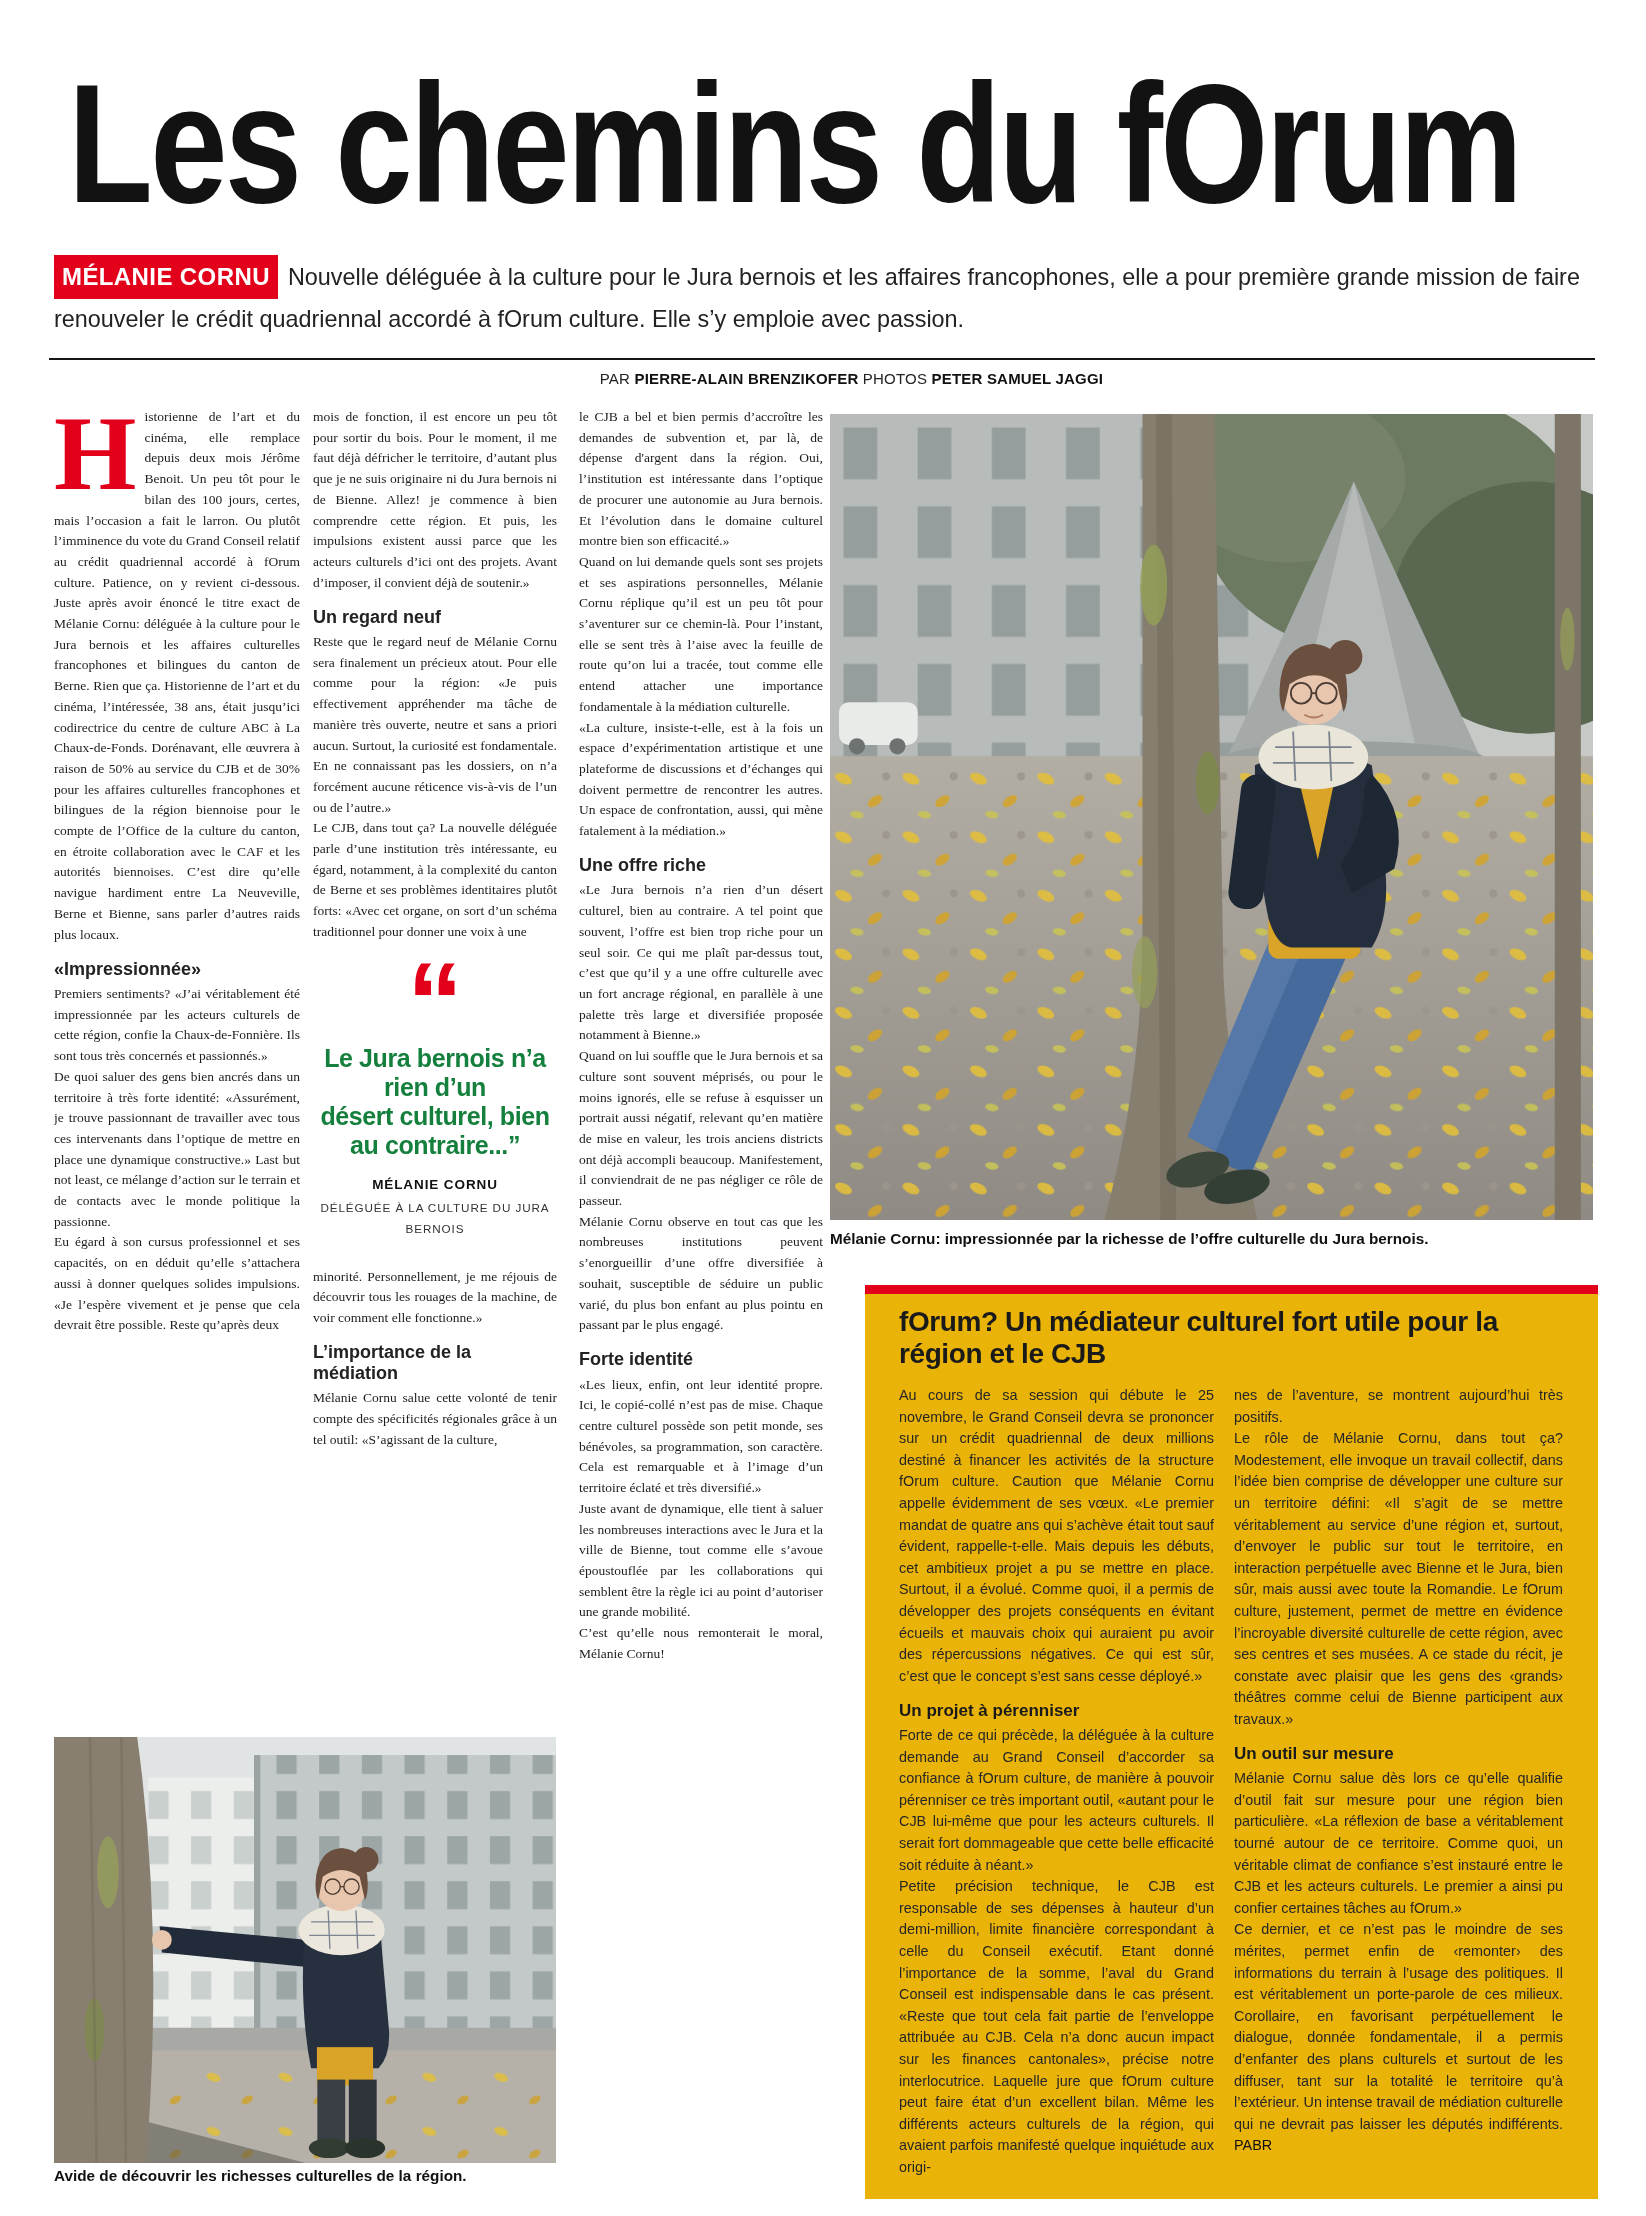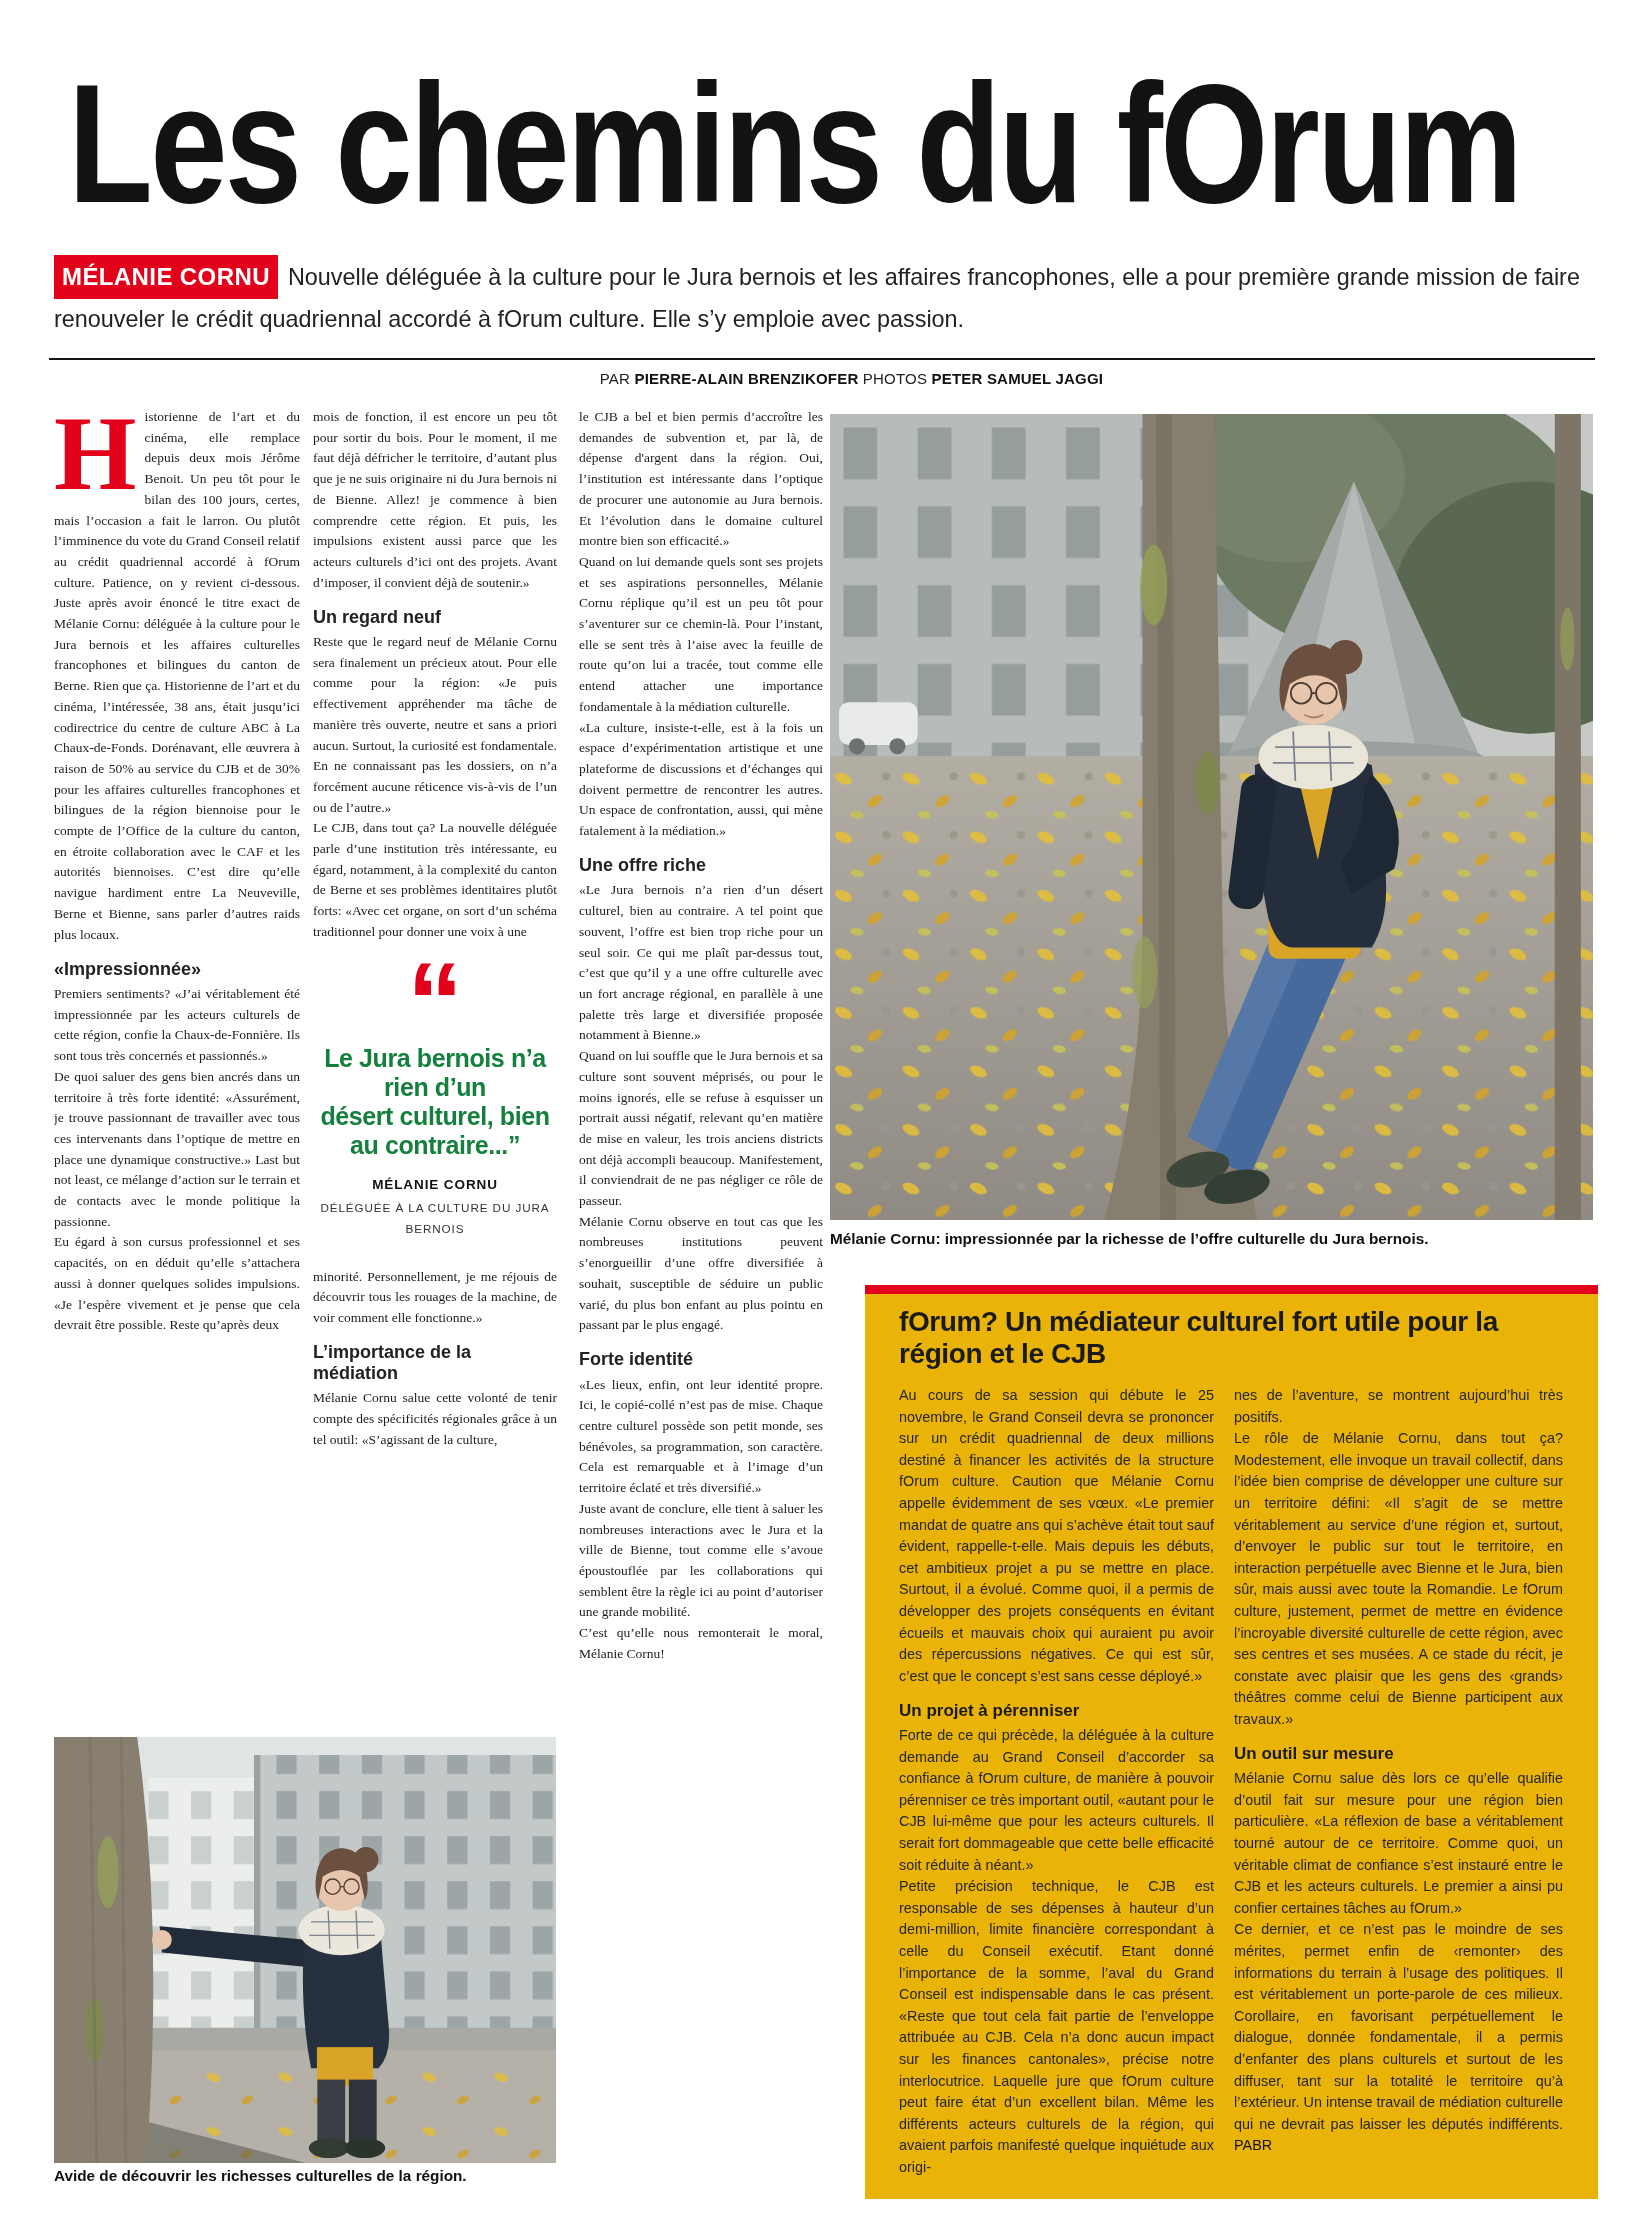--- a/index.html
+++ b/index.html
@@ -109,21 +109,21 @@
   <div class="col col3">
     <p>le CJB a bel et bien permis d’accroître les demandes de subvention et, par là, de dépense d'argent dans la région. Oui, l’institution est intéressante dans l’optique de procurer une autonomie au Jura bernois. Et l’évolution dans le domaine culturel montre bien son efficacité.»</p>
     <p>Quand on lui demande quels sont ses projets et ses aspirations personnelles, Mélanie Cornu réplique qu’il est un peu tôt pour s’aventurer sur ce chemin-là. Pour l’instant, elle se sent très à l’aise avec la feuille de route qu’on lui a tracée, tout comme elle entend attacher une importance fondamentale à la médiation culturelle.</p>
     <p>«La culture, insiste-t-elle, est à la fois un espace d’expérimentation artistique et une plateforme de discussions et d’échanges qui doivent permettre de rencontrer les autres. Un espace de confrontation, aussi, qui mène fatalement à la médiation.»</p>
     <div class="subhead">Une offre riche</div>
     <p>«Le Jura bernois n’a rien d’un désert culturel, bien au contraire. A tel point que souvent, l’offre est bien trop riche pour un seul soir. Ce qui me plaît par-dessus tout, c’est que qu’il y a une offre culturelle avec un fort ancrage régional, en parallèle à une palette très large et diversifiée proposée notamment à Bienne.»</p>
     <p>Quand on lui souffle que le Jura bernois et sa culture sont souvent méprisés, ou pour le moins ignorés, elle se refuse à esquisser un portrait aussi négatif, relevant qu’en matière de mise en valeur, les trois anciens districts ont déjà accompli beaucoup. Manifestement, il conviendrait de ne pas négliger ce rôle de passeur.</p>
     <p>Mélanie Cornu observe en tout cas que les nombreuses institutions peuvent s’enorgueillir d’une offre diversifiée à souhait, susceptible de séduire un public varié, du plus bon enfant au plus pointu en passant par le plus engagé.</p>
     <div class="subhead">Forte identité</div>
     <p>«Les lieux, enfin, ont leur identité propre. Ici, le copié-collé n’est pas de mise. Chaque centre culturel possède son petit monde, ses bénévoles, sa programmation, son caractère. Cela est remarquable et à l’image d’un territoire éclaté et très diversifié.»</p>
-    <p>Juste avant de conclure, elle tient à saluer les nombreuses interactions avec le Jura et la ville de Bienne, tout comme elle s’avoue époustouflée par les collaborations qui semblent être la règle ici au point d’autoriser une grande mobilité.</p>
+    <p>Juste avant de dynamique, elle tient à saluer les nombreuses interactions avec le Jura et la ville de Bienne, tout comme elle s’avoue époustouflée par les collaborations qui semblent être la règle ici au point d’autoriser une grande mobilité.</p>
     <p>C’est qu’elle nous remonterait le moral, Mélanie Cornu!</p>
   </div>
 
   <svg class="photo-main" viewBox="0 0 1697 1790" preserveAspectRatio="none">
     <defs>
       <pattern id="win1" width="165" height="175" patternUnits="userSpaceOnUse">
         <rect x="30" y="30" width="75" height="115" fill="#8f9898"></rect>
       </pattern>
       <pattern id="leaves1" width="150" height="130" patternUnits="userSpaceOnUse">
         <ellipse cx="30" cy="30" rx="20" ry="11" fill="#e2bf3a" transform="rotate(25 30 30)"></ellipse>

